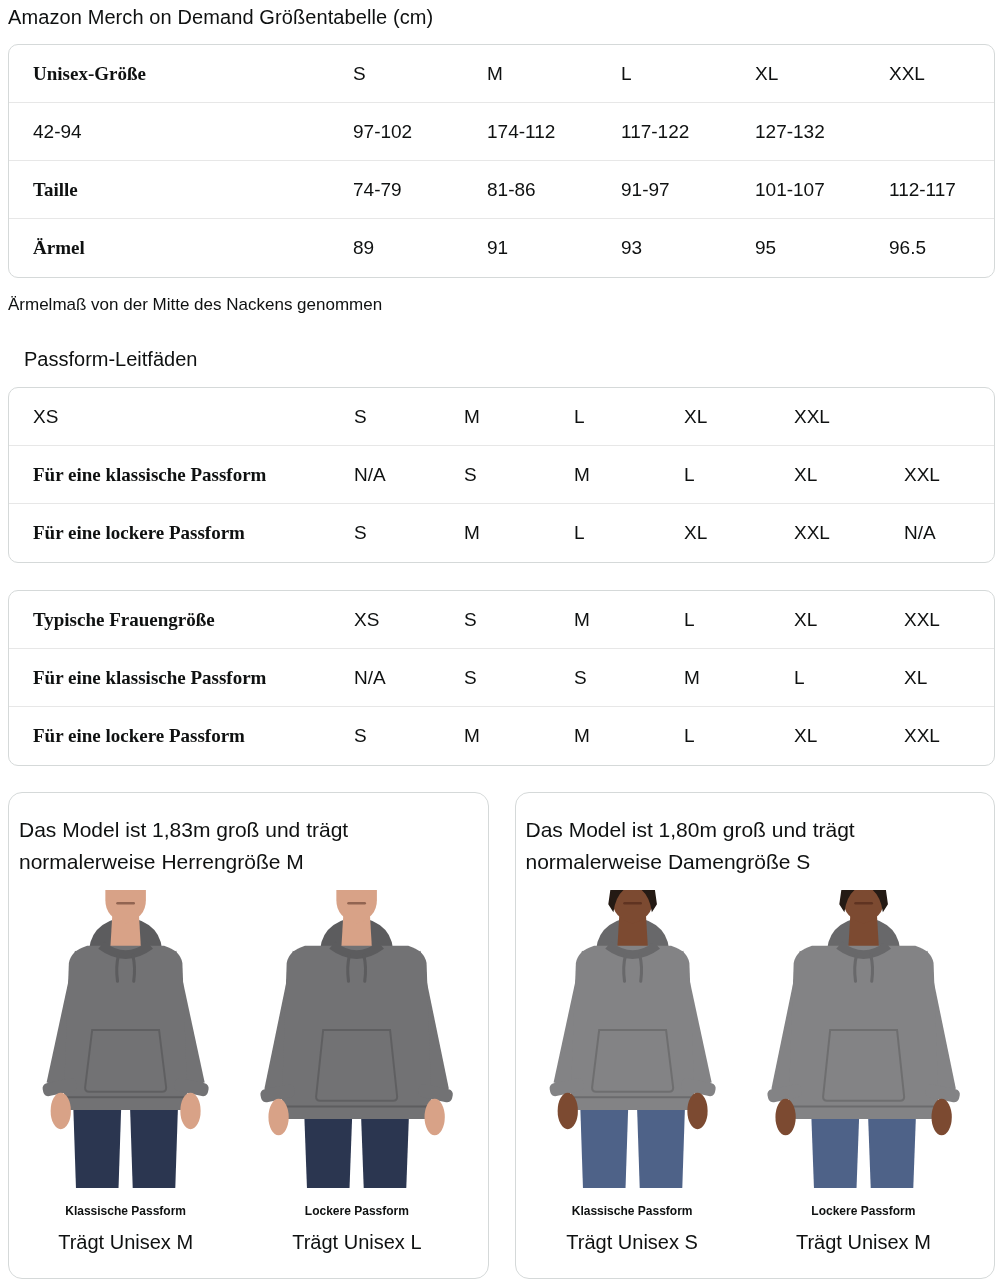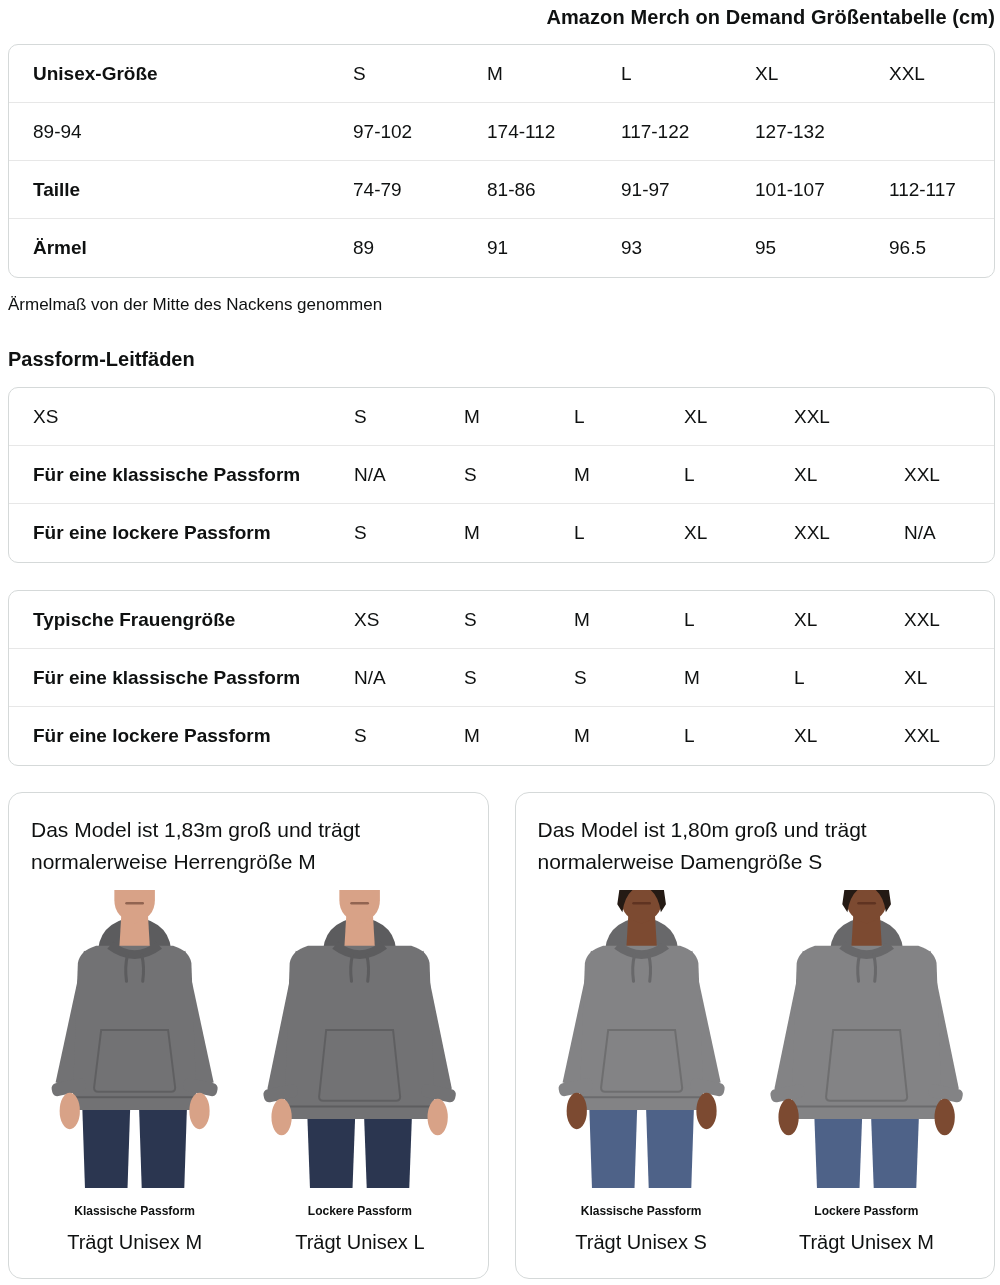--- a/index.html
+++ b/index.html
@@ -1,32 +1,32 @@
 <!DOCTYPE html>
 <html><head>
 <meta charset="utf-8">
 <style>
   html,body{margin:0;padding:0;background:#fff;color:#0F1111;
     font-family:"Liberation Sans",sans-serif;}
   .page{width:1000px;box-sizing:border-box;padding:2px 5px 4px 8px;}
-  .page-title{font-size:20px;font-weight:700;margin:4px 0 15px 0;letter-spacing:.1px;text-align:right;}
+  .page-title{font-size:20px;font-weight:400;margin:4px 0 15px 0;letter-spacing:.1px;}
   .tbl{border:1px solid #d5d9d9;border-radius:10px;background:#fff;overflow:hidden;}
   .trow{display:grid;align-items:center;min-height:58px;border-bottom:1px solid #e7e7e7;
     padding-left:24px;box-sizing:border-box;}
   .trow:last-child{border-bottom:none;}
   .cols5{grid-template-columns:320px repeat(4,134px) 1fr;}
   .cols6{grid-template-columns:321px repeat(5,110px) 1fr;}
-  .tlabel{font-weight:700;font-size:19px;}
+  .tlabel{font-weight:700;font-size:19px;font-family:Liberation Serif, serif;}
   .tcell{font-size:19px;font-weight:400;}
   .footnote{font-size:17px;margin:17px 0 0 0;}
-  .section-title{font-size:20px;font-weight:700;margin:33px 0 16px 0;}
+  .section-title{font-size:20px;font-weight:400;margin:33px 0 16px 16px;}
   .tbl.mt{margin-top:27px;}
   .cards{display:flex;gap:26px;margin-top:26px;}
   .card{flex:1;border:1px solid #d5d9d9;border-radius:14px;background:#fff;
-    box-sizing:border-box;padding:21px 18px 20px 16px;}
+    box-sizing:border-box;padding:21px 18px 20px 4px;}
   .card-desc{font-size:21px;line-height:32px;margin:0 0 10px 6px;}
   .figs{display:grid;grid-template-columns:1fr 1fr;gap:6px;}
   .fig{height:300px;}
   .fig svg{width:100%;height:100%;display:block;}
   .caps{display:grid;grid-template-columns:1fr 1fr;gap:6px;margin-top:8px;}
   .cap{text-align:center;}
   .cap-title{font-size:12px;font-weight:700;line-height:30px;}
   .cap-sub{font-size:20px;font-weight:400;line-height:32px;}
 </style>
 </head>
@@ -39,21 +39,21 @@
   <section class="tbl">
     <div class="trow cols5">
       <div class="tlabel">Unisex-Größe</div>
       <div class="tcell">S</div>
       <div class="tcell">M</div>
       <div class="tcell">L</div>
       <div class="tcell">XL</div>
       <div class="tcell">XXL</div>
     </div>
     <div class="trow cols5">
-      <div class="tcell">89-94</div>
+      <div class="tcell">42-94</div>
       <div class="tcell">97-102</div>
       <div class="tcell">174-112</div>
       <div class="tcell">117-122</div>
       <div class="tcell">127-132</div>
     </div>
     <div class="trow cols5">
       <div class="tlabel">Taille</div>
       <div class="tcell">74-79</div>
       <div class="tcell">81-86</div>
       <div class="tcell">91-97</div>

